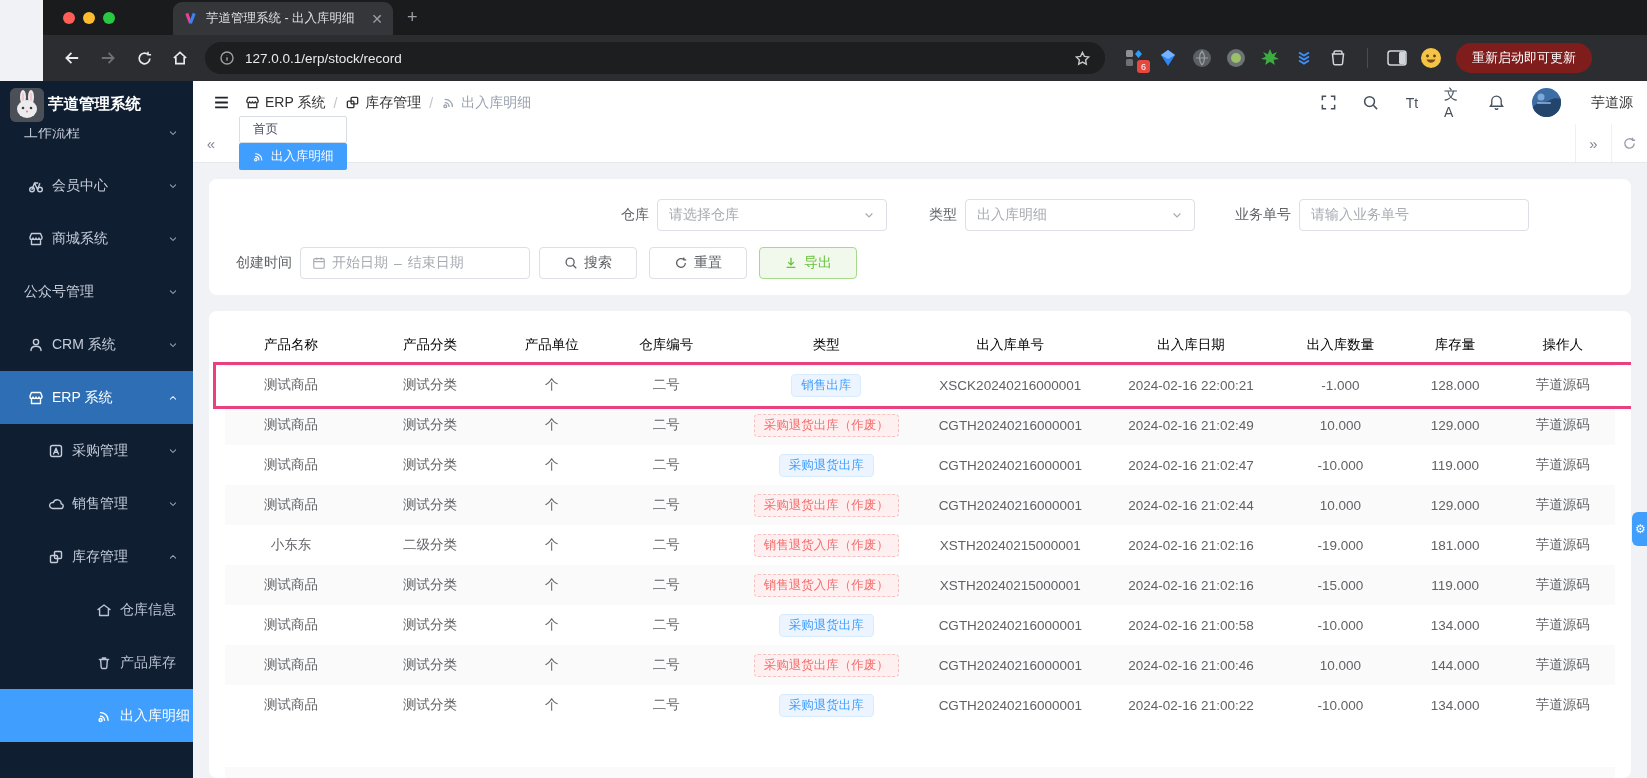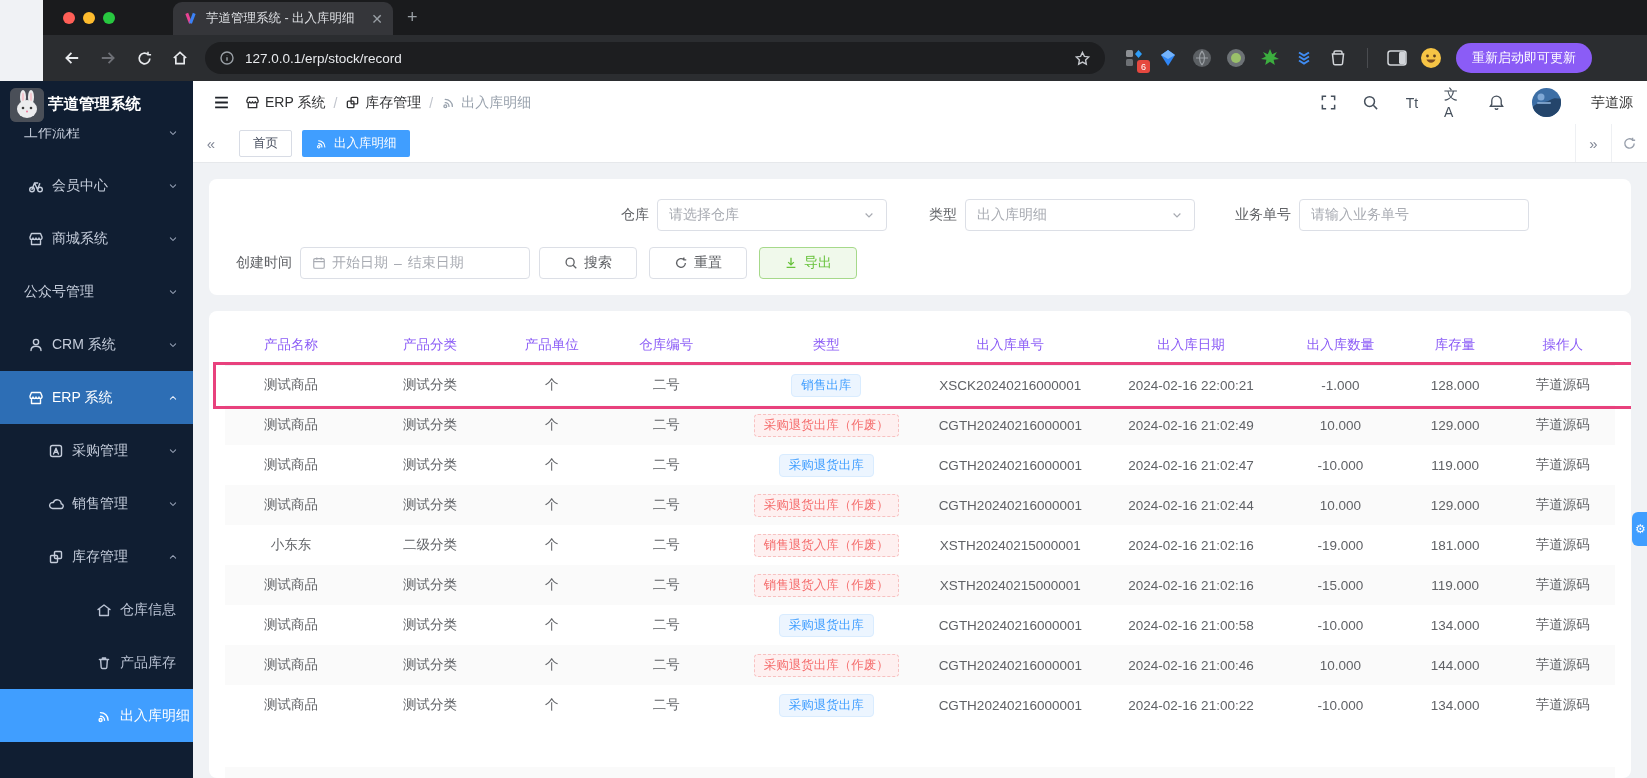--- a/index.html
+++ b/index.html
@@ -18,21 +18,21 @@
   .newtab { color:#9aa0a6; font-size:18px; margin-left:14px; margin-bottom:7px; cursor:pointer; }
   .toolbar { height:46px; background:#2b2d30; display:flex; align-items:center; padding:0 12px; gap:2px; }
   .navic { width:34px; height:34px; border-radius:50%; display:flex; align-items:center; justify-content:center; color:#e8eaed; }
   .navic.dim { color:#6e7076; }
   .urlpill { width:900px; height:32px; background:#1d1e20; border-radius:16px; display:flex; align-items:center; padding:0 14px; gap:10px; color:#e8eaed; font-size:13.5px; margin:0 6px; }
   .urlpill .sp { flex:1; }
   .exts { display:flex; align-items:center; gap:12px; margin-left:10px; }
   .exticon { position:relative; width:22px; height:22px; display:flex; align-items:center; justify-content:center; }
   .badge6 { position:absolute; right:-5px; bottom:-4px; background:#e5483f; color:#fff; font-size:9px; min-width:13px; height:13px; border-radius:3px; display:flex; align-items:center; justify-content:center; padding:0 2px; }
   .vdiv { width:1px; height:20px; background:#4a4c50; margin:0 6px; }
-  .updbtn { height:30px; padding:0 16px; background:#8b5cf6; color:#fff; border:none; border-radius:15px; font-size:13px; margin-left:12px; white-space:nowrap; cursor:pointer; }
+  .updbtn { height:30px; padding:0 16px; background:#7f1d1d; color:#fff; border:none; border-radius:15px; font-size:13px; margin-left:12px; white-space:nowrap; cursor:pointer; }
 
   
   .app { display:flex; height:697px; }
   .sidebar { width:193px; background:#101e32; position:relative; flex:none; overflow:hidden; }
   .logo { position:relative; z-index:3; height:47px; background:#101e32; display:flex; align-items:center; gap:4px; padding-left:10px; }
   .logo-av { width:34px; height:34px; border-radius:6px; overflow:hidden; background:#3a3f4a; flex:none; }
   .logo-title { color:#fff; font-size:15.5px; font-weight:bold; white-space:nowrap; }
   .menu { position:relative; z-index:1; margin-top:-22px; }
   .side-item { height:53px; display:flex; align-items:center; color:#c5cddb; font-size:14px; cursor:pointer; padding-right:14px; }
   .side-item .s-icon { width:16px; height:16px; margin-right:8px; flex:none; }
@@ -79,21 +79,21 @@
   .fctl .ph { flex:1; white-space:nowrap; overflow:hidden; }
   .fctl .dn { width:12px; height:12px; color:#a8abb2; flex:none; }
   .btn { height:32px; padding:0 24px; display:inline-flex; align-items:center; gap:6px; border:1px solid #dcdfe6; border-radius:4px; background:#fff; color:#606266; font-size:14px; cursor:pointer; white-space:nowrap; }
   .btn .b-icon { width:14px; height:14px; }
   .btn.green { color:#67c23a; background:#f0f9eb; border-color:#a6d98a; }
   .fg-btns { display:flex; gap:12px; }
 
   
   .table-card { margin-top:16px; height:467px; padding:14px 16px 0; position:relative; overflow:hidden; }
   table.grid { width:100%; border-collapse:collapse; table-layout:fixed; }
-  .grid th { height:40px; font-size:13.5px; font-weight:500; color:#8b5cf6; text-align:center; border-bottom:1px solid #f0f2f5; }
+  .grid th { height:40px; font-size:13.5px; font-weight:500; color:#000000; text-align:center; border-bottom:1px solid #f0f2f5; }
   .grid td { height:40px; font-size:13.5px; color:#606266; text-align:center; white-space:nowrap; overflow:hidden; }
   .grid tr.striped td { background:#fafafa; }
   .tag { display:inline-block; font-size:12.5px; line-height:17px; padding:2px 9px; border-radius:4px; }
   .tag.blue { color:#409eff; background:#ecf5ff; border:1px solid #d9ecff; }
   .tag.red { color:#f56c6c; background:#fef0f0; border:1px dashed #f8c1c1; }
   .annotation { position:absolute; left:4px; right:-10px; top:51px; height:47px; border:3px solid #e8417d; pointer-events:none; z-index:5; }
   .bottomstripe { position:absolute; left:16px; right:16px; bottom:0; height:11px; background:#fafafa; }
   .floatbtn { position:fixed; right:0; top:512px; width:15px; height:34px; background:#409eff; border-radius:6px 0 0 6px; color:#fff; font-size:12px; overflow:hidden; display:flex; align-items:center; padding-left:3px; z-index:6; cursor:pointer; }
 </style>
 </head>
@@ -445,21 +445,21 @@
               <circle cx="9" cy="9" r="3.5" fill="#7fa8d6"></circle>
               <rect x="5" y="14" width="14" height="2" rx="1" fill="#9cc0e8" opacity="0.7"></rect>
             </svg>
           </span>
         <span class="huser">芋道源</span>
       </div>
     </div>
 
     <div class="tabsbar">
       <span class="tn">«</span>
-      <div id="ptabs" style="display:flex;">
+      <div id="ptabs" style="display:flex;flex-direction:column;">
           <span class="ptab plain">
             <span>首页</span>
           </span>
           <span class="ptab active">
             <span class="t-icon">
               <svg width="13" height="13" viewBox="0 0 16 16" fill="none" stroke="currentColor" stroke-width="1.4" stroke-linecap="round" stroke-linejoin="round">
                 <circle cx="4.6" cy="12" r="1.5"></circle>
                 <path d="M4.5 8.2a4 4 0 0 1 4 4M4.5 4.6a7.6 7.6 0 0 1 7.6 7.6"></path>
               </svg>
             </span>

